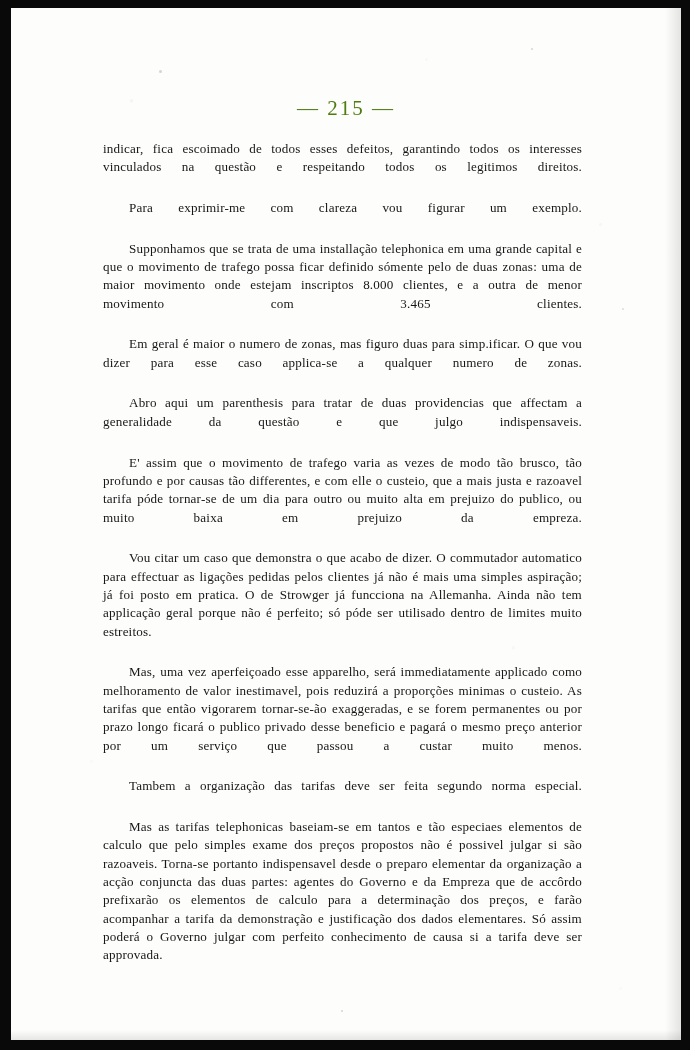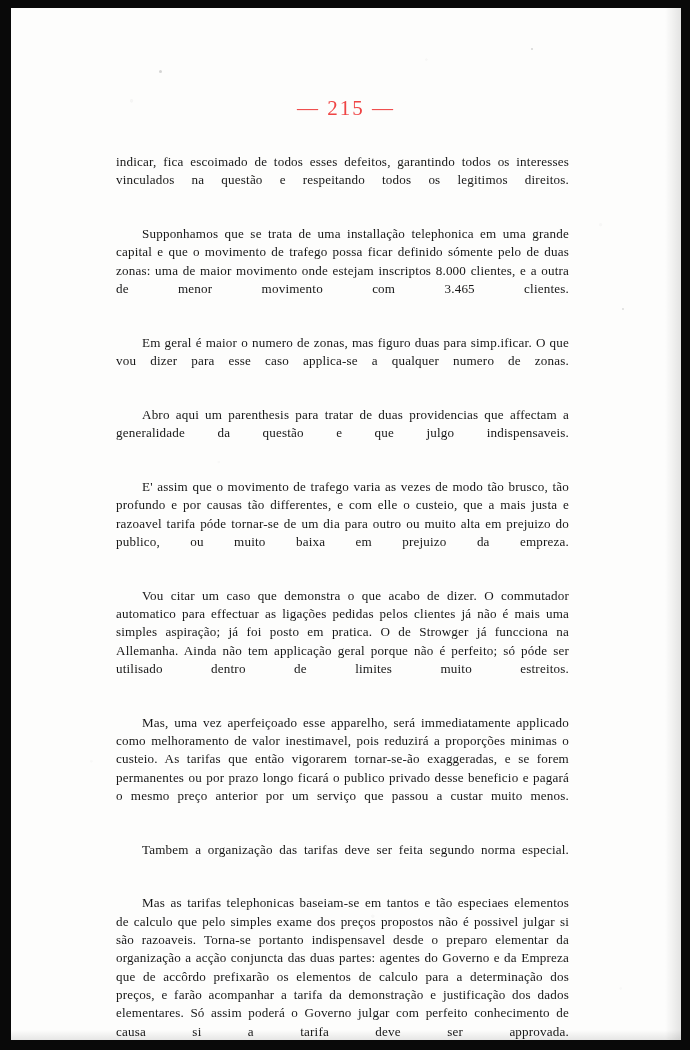--- a/index.html
+++ b/index.html
@@ -70,41 +70,41 @@
   
   .folio {
     position: absolute;
     left: 0;
     top: 88px;
     width: 670px;
     text-align: center;
     font-family: "Liberation Serif", "DejaVu Serif", serif;
     font-size: 21px;
     letter-spacing: 2px;
-    color: #ef4444;
+    color: #4d7c0f;
     font-weight: 400;
   }
 
   
   .text-block {
     position: absolute;
     left: 88px;
     top: 128px;
     width: 487px;
     color: #171717;
     font-size: 13.1px;
     line-height: 18.35px;
     text-align: justify;
     font-family: "Liberation Serif", "DejaVu Serif", serif;
     letter-spacing: 0.18px;
     word-spacing: 0.5px;
   }
 
   .para {
-    margin: 17px;
+    margin: 4px;
     text-indent: 26px;
     text-align: justify;
     -webkit-hyphens: none;
     hyphens: none;
   }
   
   .para.cont {
     text-indent: 0;
   }
   
@@ -147,20 +147,21 @@
     <div class="speck" style="left:520px; top:40px; width:2px; height:2px;"></div>
     <div class="speck" style="left:611px; top:300px; width:2px; height:2px;"></div>
     <div class="speck" style="left:330px; top:1002px; width:2px; height:2px;"></div>
 
     <div class="folio">— 215 —</div>
 
     <div class="text-block">
 
       <p class="para cont">indicar, fica escoimado de todos esses defeitos, garantindo todos os interesses vinculados na questão e respeitando todos os legitimos direitos.</p>
 
+      <p class="para">Para exprimir-me com clareza vou figurar um exemplo.</p>
 
       <p class="para">Supponhamos que se trata de uma installação telephonica em uma grande capital e que o movimento de trafego possa ficar definido sómente pelo de duas zonas: uma de maior movimento onde estejam inscriptos 8.000 clientes, e a outra de menor movimento com 3.465 clientes.</p>
 
       <p class="para">Em geral é maior o numero de zonas, mas figuro duas para simp.ificar. O que vou dizer para esse caso applica-se a qualquer numero de zonas.</p>
 
       <p class="para">Abro aqui um parenthesis para tratar de duas providencias que affectam a generalidade da questão e que julgo indispensaveis.</p>
 
 
       <p class="para">E' assim que o movimento de trafego varia as vezes de modo tão brusco, tão profundo e por causas tão differentes, e com elle o custeio, que a mais justa e razoavel tarifa póde tornar-se de um dia para outro ou muito alta em prejuizo do publico, ou muito baixa em prejuizo da empreza.</p>
 

